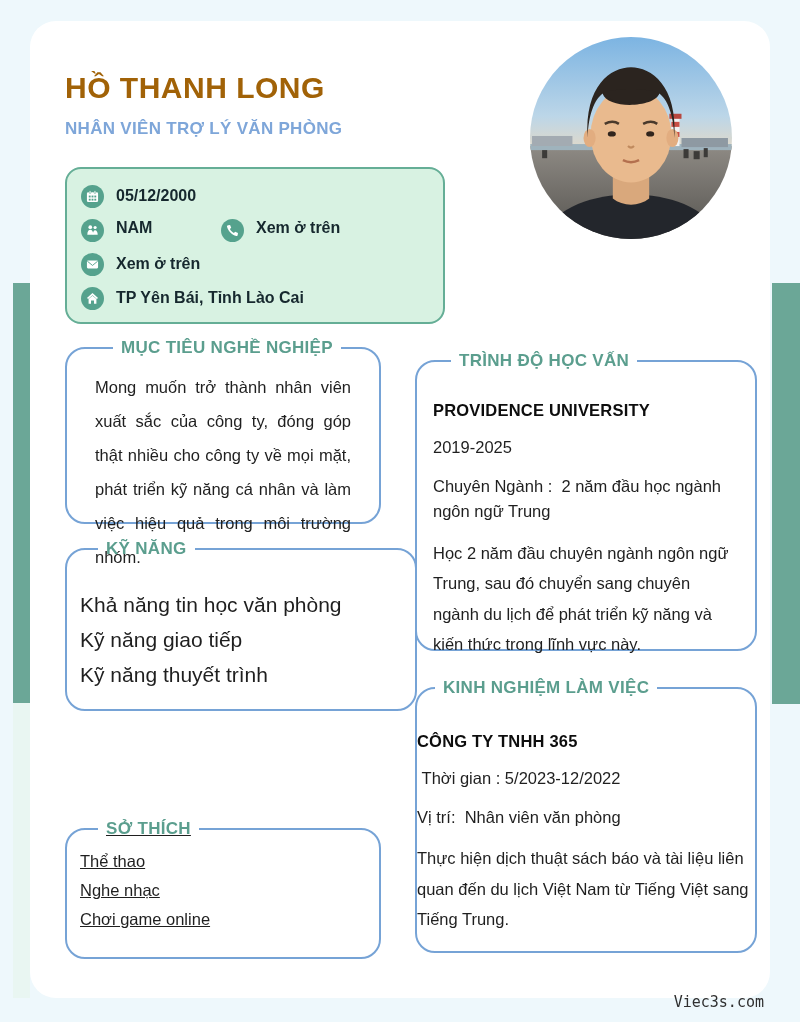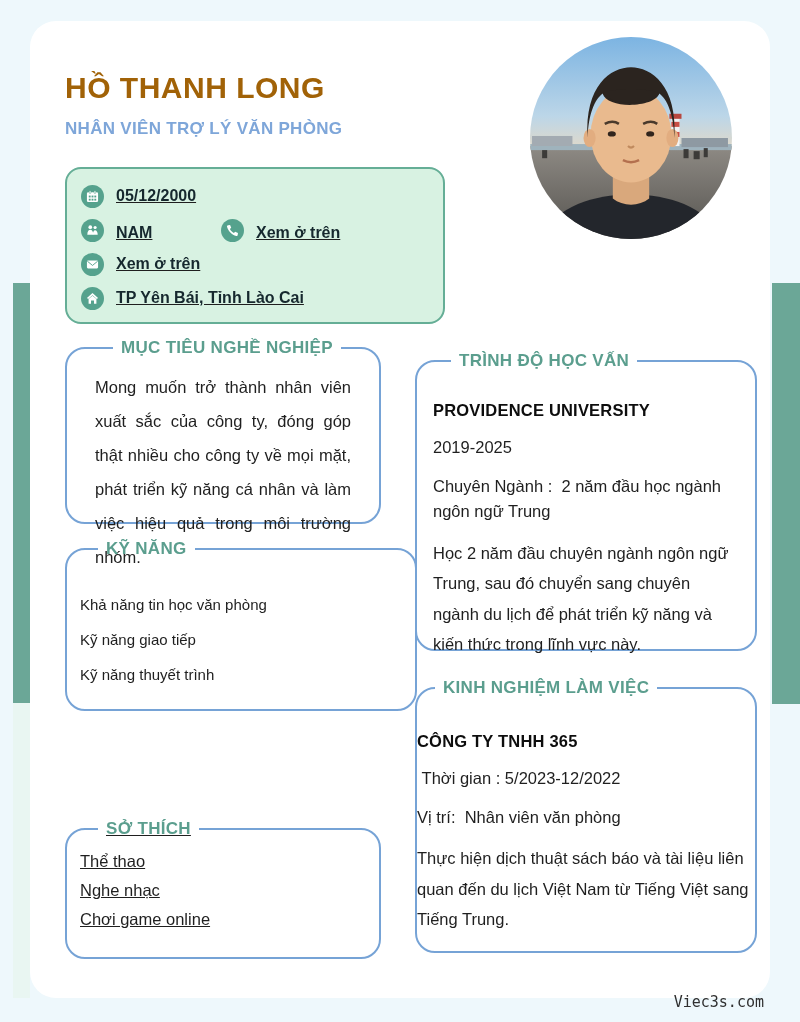--- a/index.html
+++ b/index.html
@@ -47,24 +47,23 @@
   .avatar svg { display: block; width: 100%; height: 100%; }
 
   
   .info-box {
     position: absolute; left: 35px; top: 146px;
     width: 380px; height: 157px;
     background: #d8f2e2;
     border: 2px solid #65ae96;
     border-radius: 16px;
     padding: 10px 14px;
-    text-decoration: underline;
   }
   .info-row { display: flex; align-items: center; height: 34px; }
-  .info-cell { display: flex; align-items: flex-end; }
+  .info-cell { display: flex; align-items: flex-start; }
   .info-cell.first { width: 140px; }
   .icon-badge {
     flex: 0 0 auto;
     width: 23px; height: 23px; border-radius: 50%;
     background: #55a28d;
     display: inline-flex; align-items: center; justify-content: center;
     margin-right: 12px;
   }
   .icon-badge svg { width: 13px; height: 13px; display: block; }
   .info-text { font-size: 16px; font-weight: 600; color: #16282e; white-space: pre; }
@@ -86,21 +85,21 @@
 
   .sec-objective  { left: 35px;  top: 317px; width: 316px; height: 186px; padding: 12px 28px 0; }
   .sec-skills     { left: 35px;  top: 518px; width: 352px; height: 172px; padding: 36px 13px 0; }
   .sec-certs      { left: 35px;  top: 698px; width: 316px; height: 88px;  padding: 14px 13px 0; }
   .sec-hobbies    { left: 35px;  top: 798px; width: 316px; height: 140px; padding: 12px 13px 0; text-decoration: underline; }
   .sec-education  { left: 385px; top: 330px; width: 342px; height: 300px; padding: 30px 16px 0; }
   .sec-experience { left: 385px; top: 657px; width: 342px; height: 275px; padding: 34px 0 0; }
 
   .body-text { font-size: 16.5px; line-height: 34px; text-align: justify; color: #1f1f1f; }
 
-  .skill-item { font-size: 15px; line-height: 20px; margin-bottom: 15px; }
+  .skill-item { font-size: 21px; line-height: 20px; margin-bottom: 15px; }
   .cert-item  { font-size: 16.5px; line-height: 20px; margin-top: 14px; }
   .hobby-item { font-size: 16.5px; line-height: 20px; margin-bottom: 9px; }
 
   .entry-org  { font-size: 16.5px; font-weight: 700; color: #0d0d0d; margin-bottom: 15px; letter-spacing: .2px; }
   .entry-line { font-size: 16.5px; line-height: 1.55; margin-bottom: 13px; white-space: pre-wrap; }
   .entry-detail { font-size: 16.5px; line-height: 1.85; white-space: pre-wrap; }
 
   .watermark {
     position: absolute; right: 36px; top: 993px;
     font-family: "DejaVu Sans Mono", monospace;

